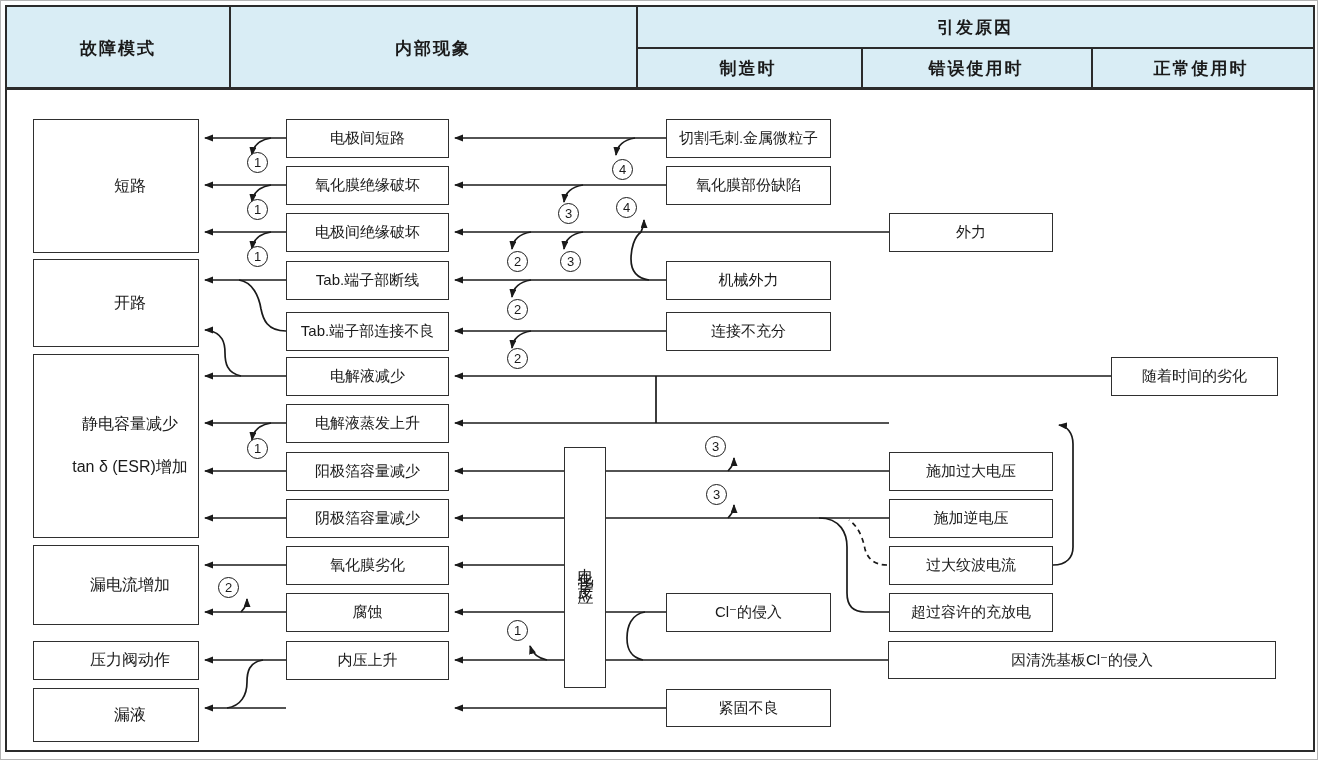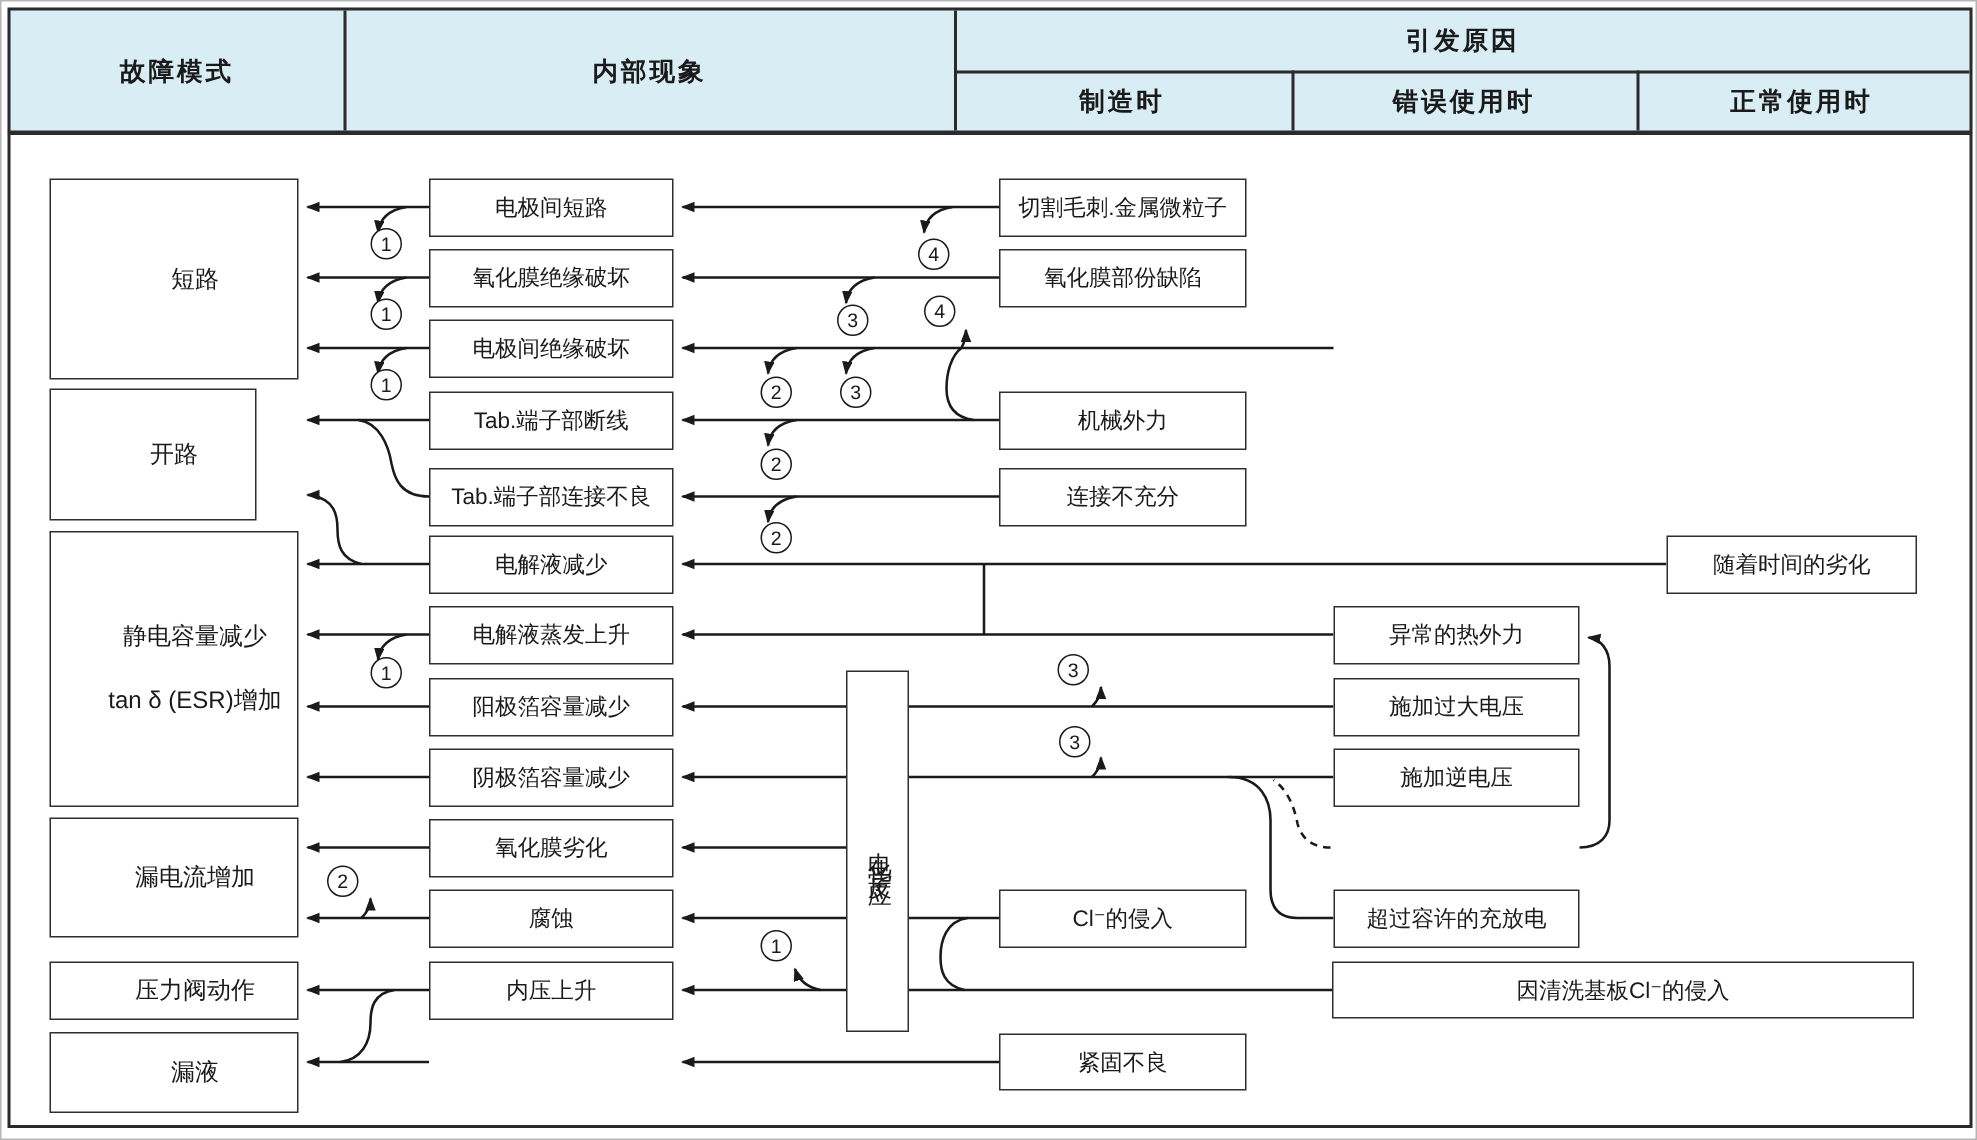--- a/index.html
+++ b/index.html
@@ -124,21 +124,21 @@
 
       <path d="M 727 470 C 731 466 733 461 733 457" marker-end="url(#ah)"></path>
       <path d="M 727 517 C 731 513 733 508 733 504" marker-end="url(#ah)"></path>
       <path d="M 240 611 C 244 607 246 602 246 598" marker-end="url(#ah)"></path>
     </g>
   </svg>
 
   <div class="node big" style="left:32px;top:118px;width:166px;height:134px">
       <span>短路</span>
     </div>
-  <div class="node big" style="left:32px;top:258px;width:138px;height:88px">
+  <div class="node big" style="left:32px;top:258px;width:166px;height:88px">
       <span>开路</span>
     </div>
   <div class="node big" style="left:32px;top:353px;width:166px;height:184px">
     <span>静电容量减少</span>
     <span>tan δ (ESR)增加</span>
   </div>
   <div class="node big" style="left:32px;top:544px;width:166px;height:80px">
       <span>漏电流增加</span>
     </div>
   <div class="node big" style="left:32px;top:640px;width:166px;height:39px">
@@ -200,28 +200,31 @@
   <div class="node" style="left:665px;top:311px;width:165px;height:39px">
       <span>连接不充分</span>
     </div>
   <div class="node" style="left:665px;top:688px;width:165px;height:38px">
       <span>紧固不良</span>
     </div>
   <div class="node" style="left:665px;top:592px;width:165px;height:39px">
       <span>Cl⁻的侵入</span>
     </div>
 
-  <div class="node" style="left:888px;top:403px;width:164px;height:39px">
-      <span>异常的热外力</span>
+  <div class="node" style="left:888px;top:212px;width:164px;height:39px">
+      <span>外力</span>
     </div>
   <div class="node" style="left:888px;top:451px;width:164px;height:39px">
       <span>施加过大电压</span>
     </div>
   <div class="node" style="left:888px;top:498px;width:164px;height:39px">
       <span>施加逆电压</span>
+    </div>
+  <div class="node" style="left:888px;top:545px;width:164px;height:39px">
+      <span>过大纹波电流</span>
     </div>
   <div class="node" style="left:888px;top:592px;width:164px;height:39px">
       <span>超过容许的充放电</span>
     </div>
 
   <div class="node" style="left:1110px;top:356px;width:167px;height:39px">
       <span>随着时间的劣化</span>
     </div>
   <div class="node" style="left:887px;top:640px;width:388px;height:38px">
       <span>因清洗基板Cl⁻的侵入</span>

